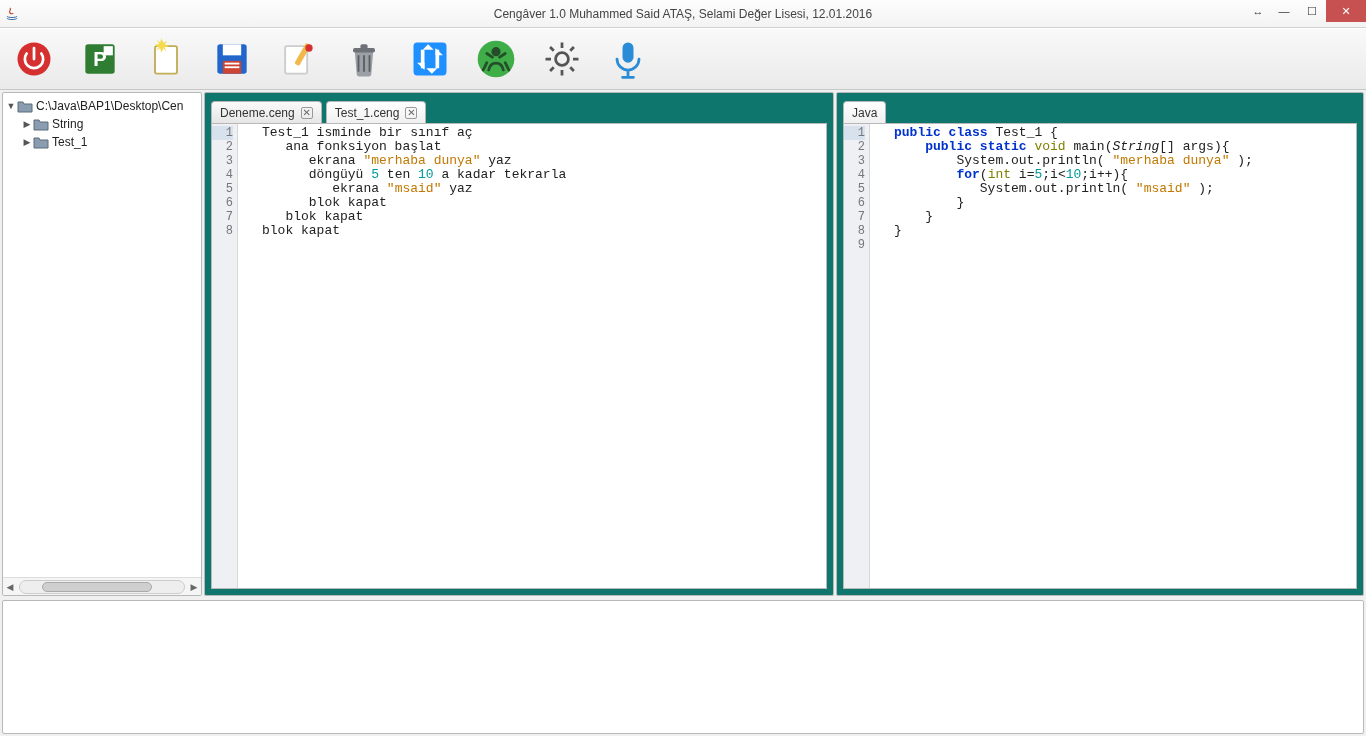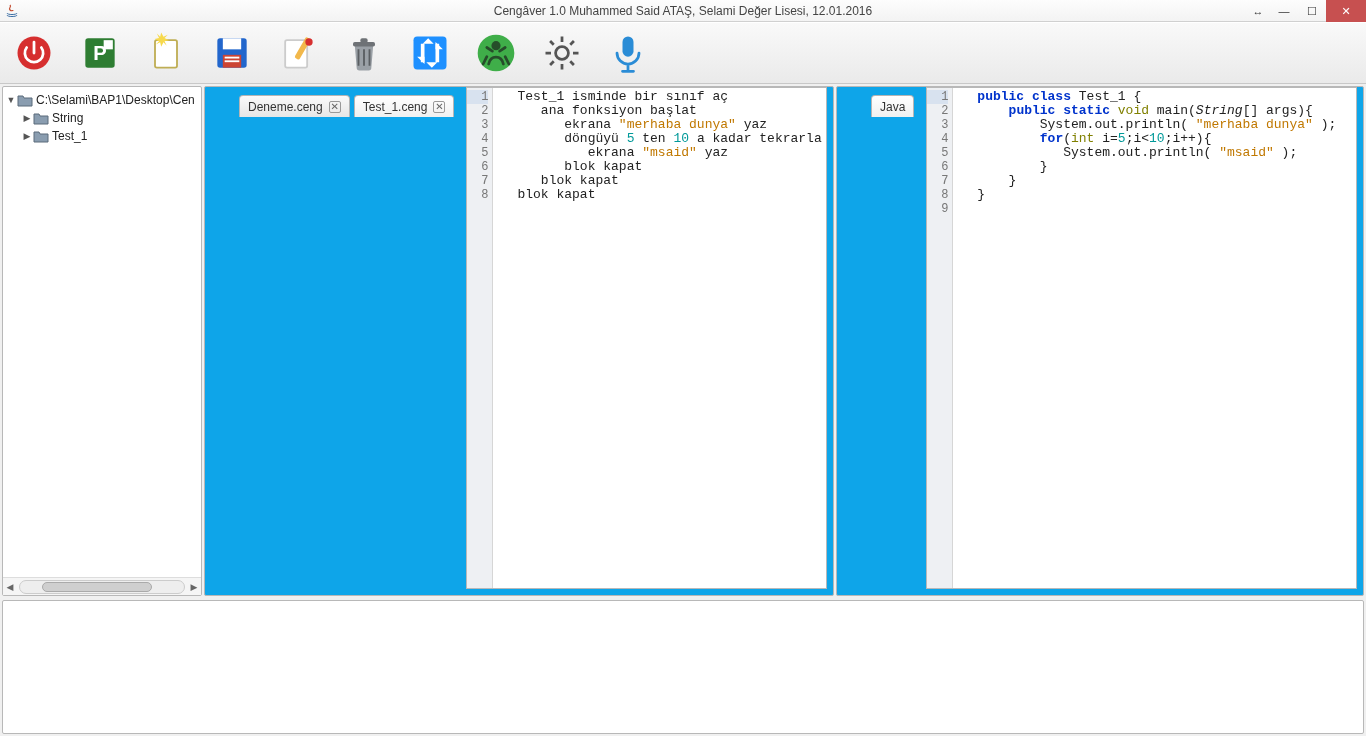--- a/index.html
+++ b/index.html
@@ -7,21 +7,21 @@
   font-family: "Segoe UI", Tahoma, sans-serif;
   font-size: 12px;
   background: #f0f0f0;
   width: 1366px;
   height: 736px;
   overflow: hidden;
   display: flex;
   flex-direction: column;
 }
 .titlebar {
-  height: 22px;
+  height: 28px;
   background: linear-gradient(#fdfdfd,#f3f3f3);
   border-bottom: 1px solid #d0d0d0;
   display: flex;
   align-items: center;
   position: relative;
 }
 .titlebar .java-icon {
   margin-left: 4px;
   width: 16px; height: 16px;
   display: inline-flex; align-items: center; justify-content: center;
@@ -77,22 +77,22 @@
 .tree-row .folder svg { width:16px; height:14px; }
 .tree-row.child { padding-left: 16px; }
 .sidebar-hscroll { height: 18px; background: #f5f5f5; border-top: 1px solid #ddd; display: flex; align-items: center; }
 .sidebar-hscroll .track { flex:1; height: 14px; background: #eee; border:1px solid #ccc; border-radius: 7px; margin: 0 2px; position: relative; }
 .sidebar-hscroll .thumb { position:absolute; left:22px; top:1px; width: 110px; height:10px; background:#cfcfcf; border:1px solid #aaa; border-radius:5px; }
 .sidebar-hscroll .arr { width: 14px; text-align:center; color:#666; font-size:9px; }
 
 .editor-wrap, .output-wrap {
   border: 1px solid #b8b8b8;
   border-radius: 2px;
-  background: #0ea5e9;
-  display: flex; flex-direction: row; padding-left: 28px;
+  background: #0f766e;
+  display: flex; flex-direction: column;
 }
 .editor-wrap { flex: 1; }
 .output-wrap { width: 528px; }
 .tabstrip {
   height: 30px;
   display: flex; align-items: flex-end;
   padding: 5px 6px 0 6px;
   gap: 4px;
 }
 .tab {
@@ -247,21 +247,21 @@
 
 <div class="main">
 
   <div class="sidebar">
     <div class="tree">
       <div class="tree-row">
         <span class="arrow">▼</span>
         <span class="folder"><svg viewBox="0 0 16 14">
               <path d="M1 3h5l1 2h8v8H1z" fill="#8a9db0" stroke="#5a6b7a"></path>
             </svg></span>
-        <span>C:\Selami\BAP1\Desktop\Cen</span>
+        <span>C:\Java\BAP1\Desktop\Cen</span>
       </div>
       <div class="tree-row child">
         <span class="arrow">▶</span>
         <span class="folder"><svg viewBox="0 0 16 14">
               <path d="M1 3h5l1 2h8v8H1z" fill="#8a9db0" stroke="#5a6b7a"></path>
             </svg></span>
         <span>String</span>
       </div>
       <div class="tree-row child">
         <span class="arrow">▶</span>

